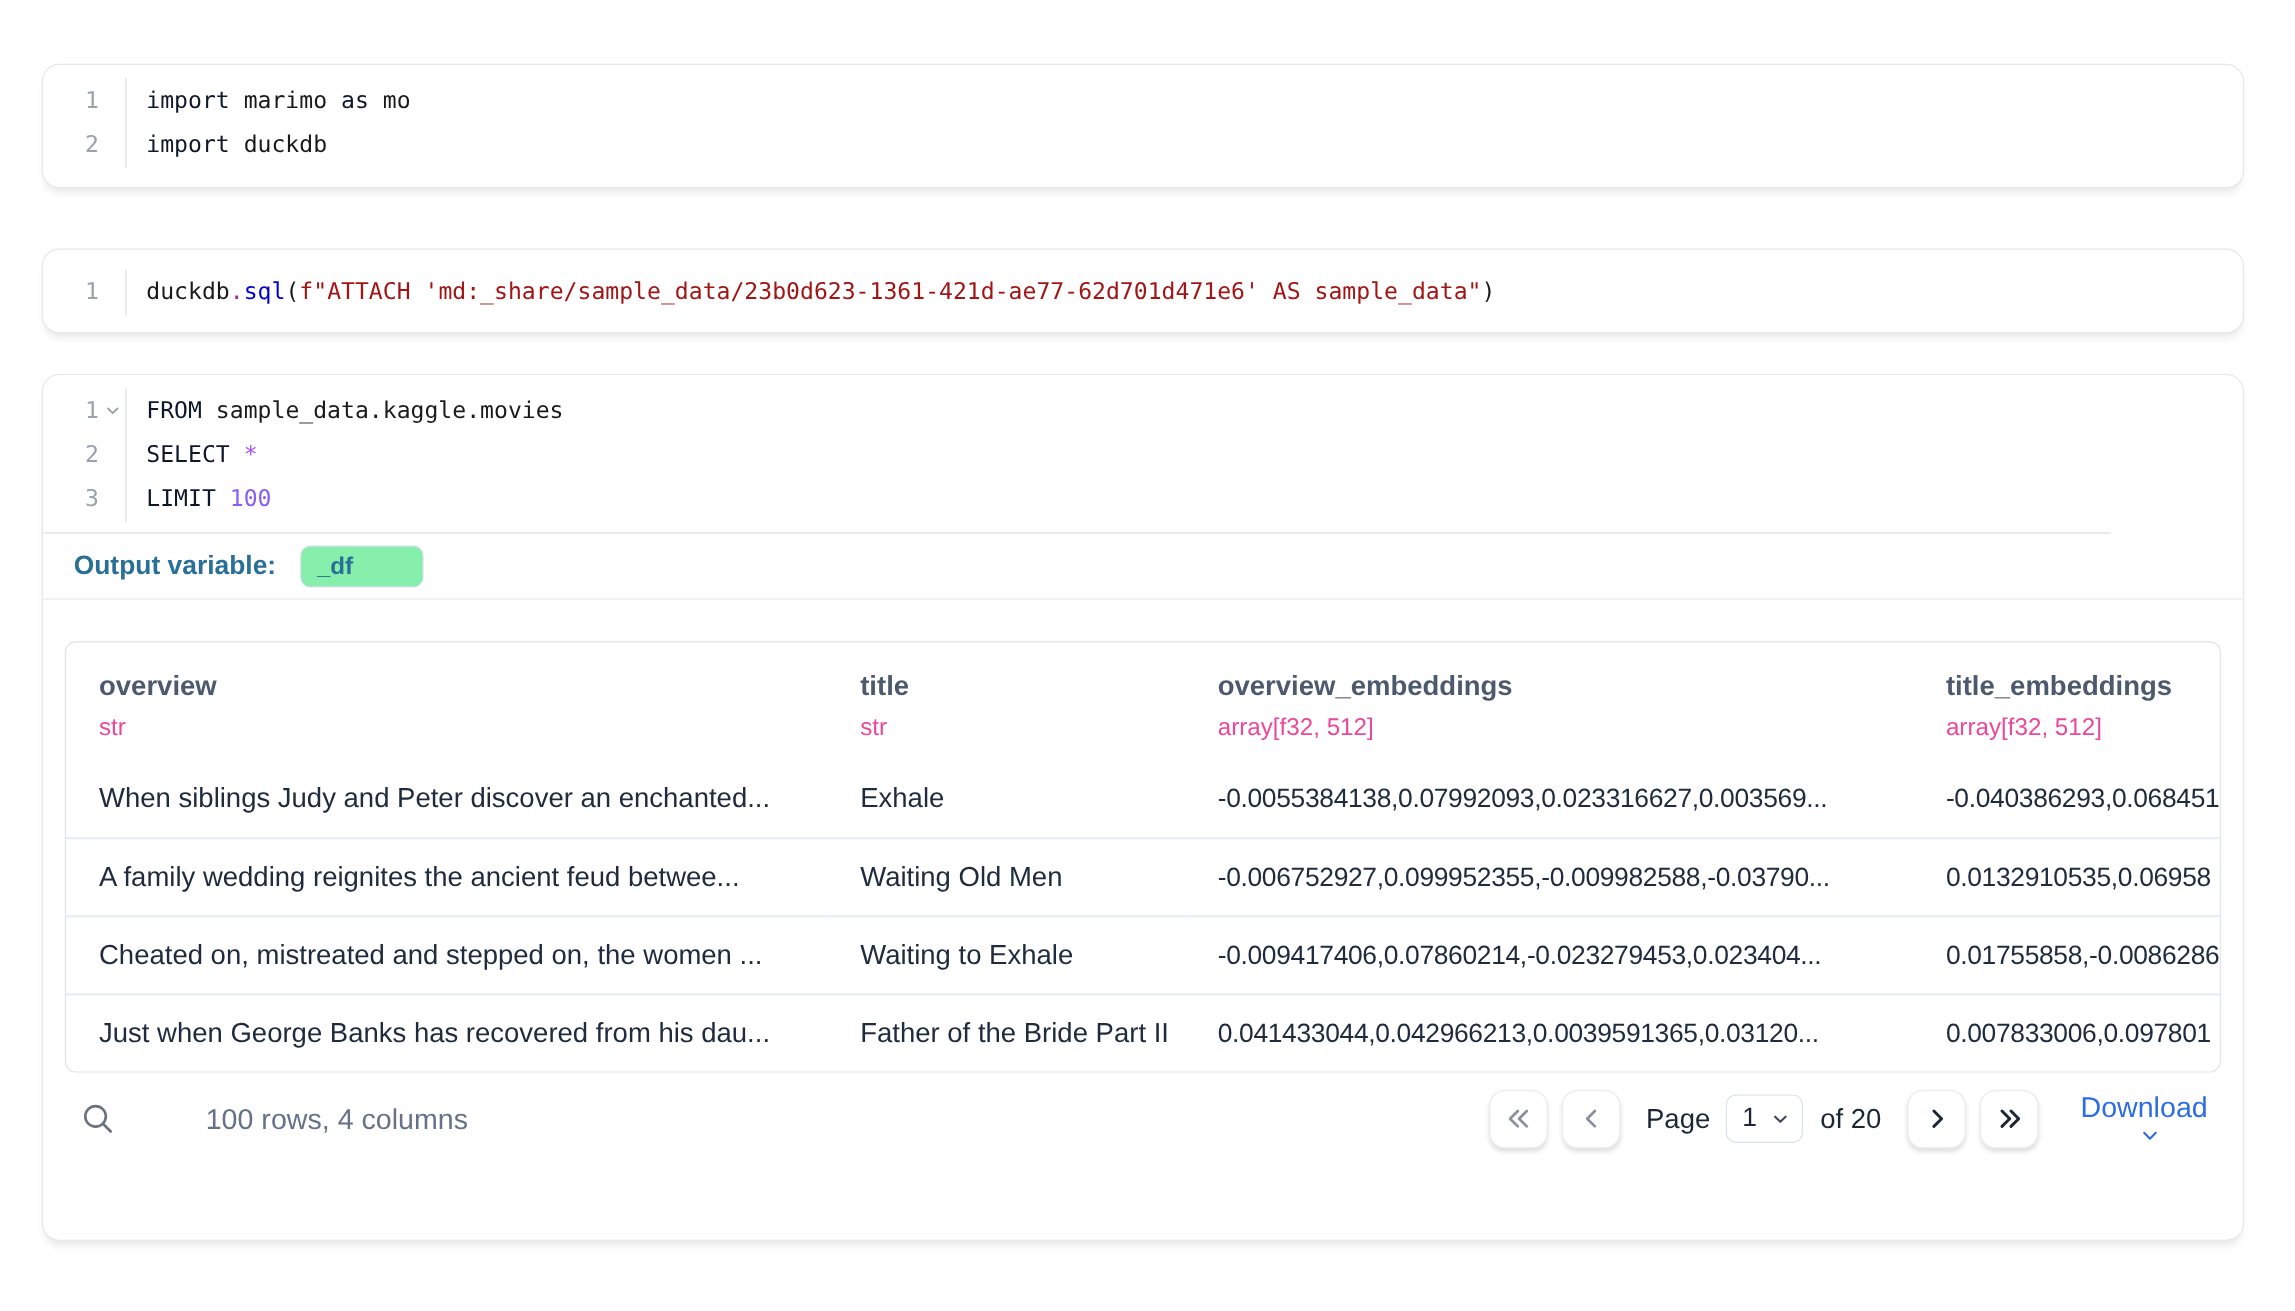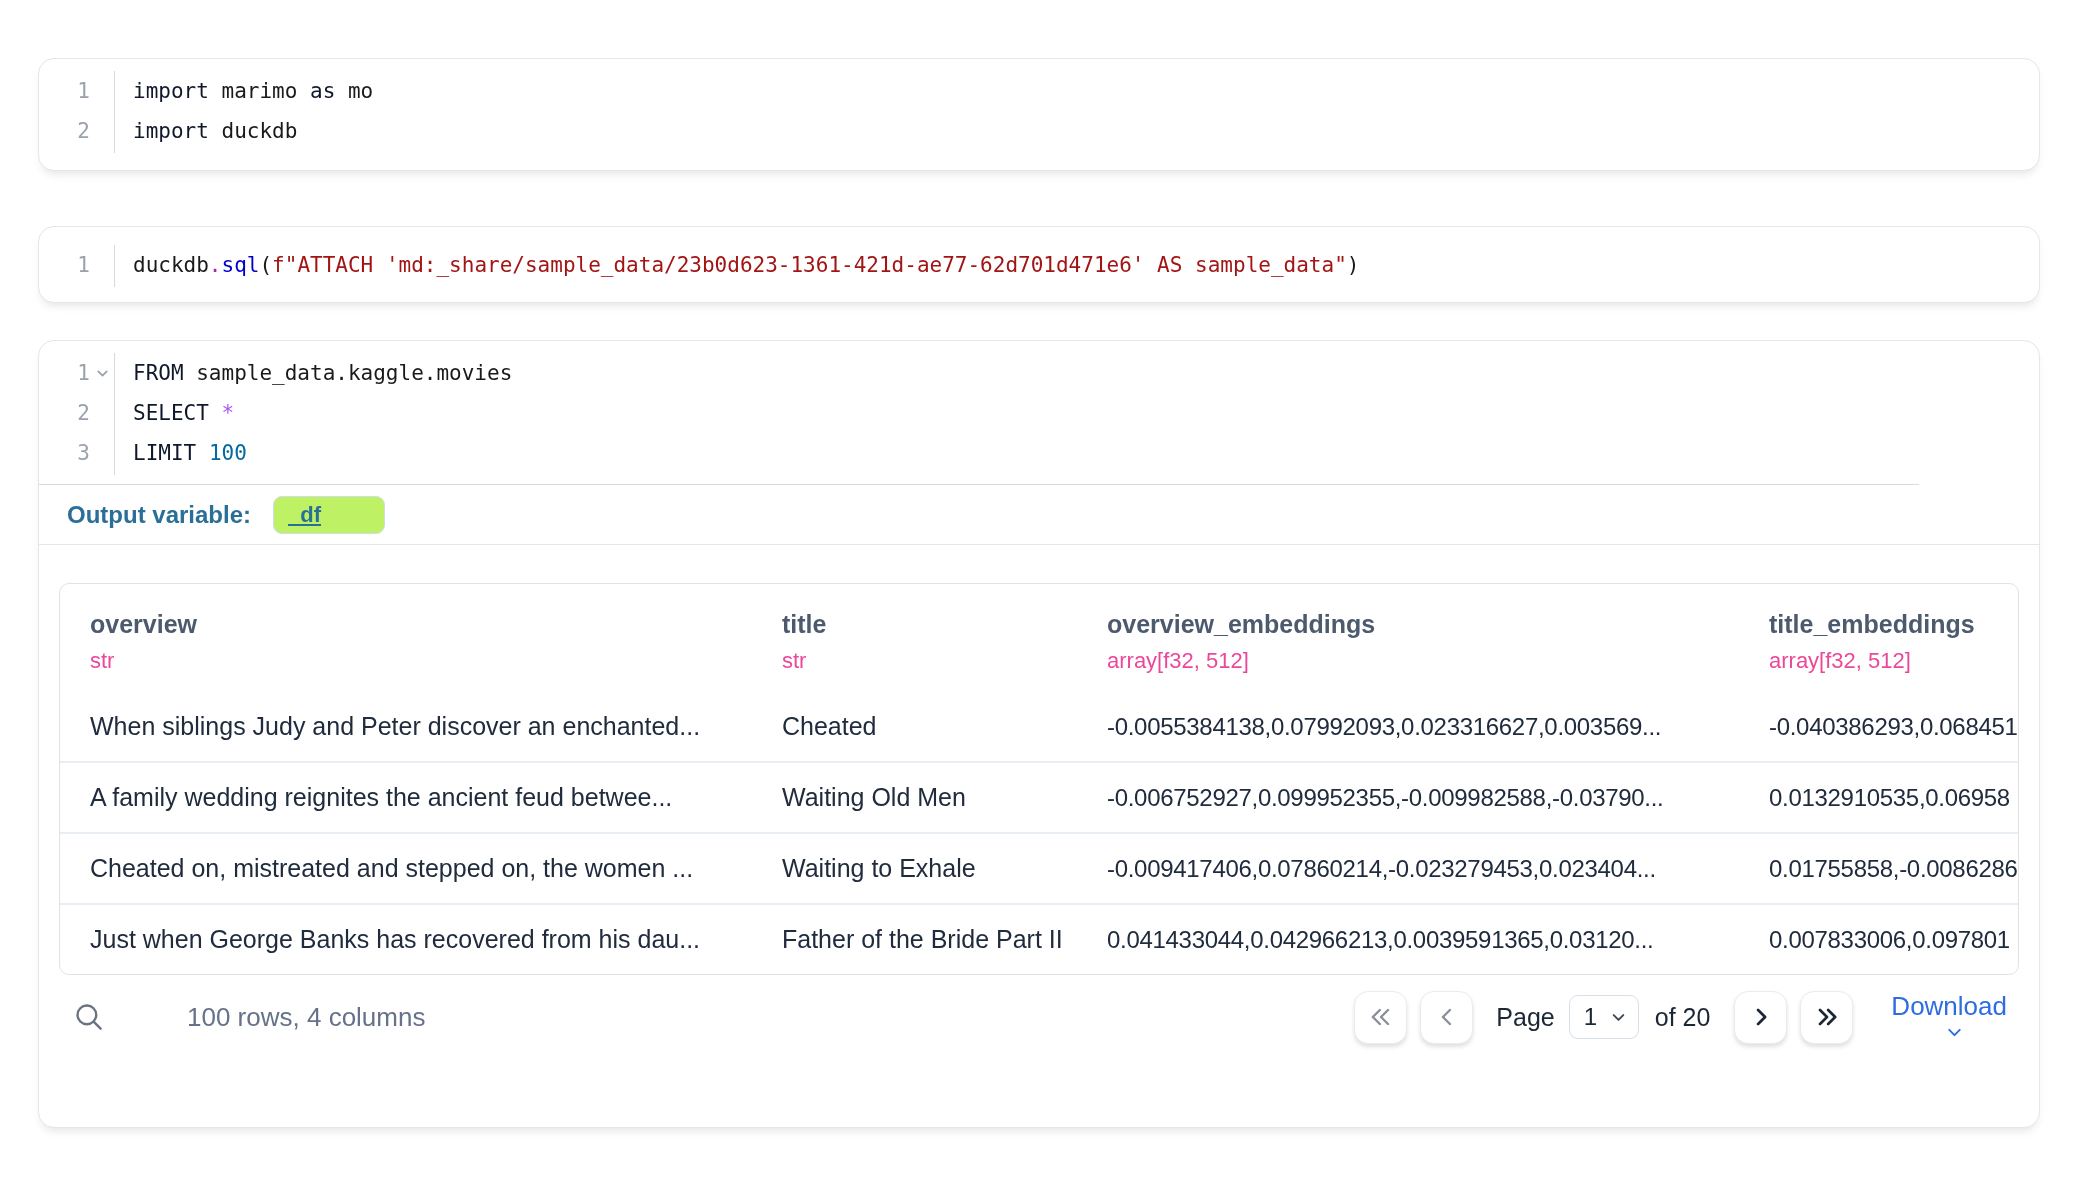--- a/index.html
+++ b/index.html
@@ -18,31 +18,31 @@
   .gutter { width:76px; flex:none; border-right:1.5px solid #d6d9de; padding-bottom:2px; }
   .gutter-line { height:40px; display:flex; align-items:center; justify-content:flex-end; color:#9aa2ad; }
   .gnum { text-align:right; }
   .fold-slot { width:24px; height:40px; display:flex; align-items:center; justify-content:center; color:#9aa2ad; }
   .code-col { padding-left:18px; }
   .code-line { height:40px; line-height:40px; white-space:pre; color:#1a1a1a; }
   .tk-kw  { color:#0f172a; font-weight:normal; }
   .tk-pl  { color:#1a1a1a; }
   .tk-fn  { color:#0000cc; }
   .tk-str { color:#a31515; }
-  .tk-num { color:#0369a1;text-align:center; }
+  .tk-num { color:#8b5cf6;text-align:center; }
   .tk-op  { color:#a626a4; }
   .tk-star{ color:#a855f7; }
   
   .divider-code { border-top:1.5px solid #d8dbe0; width:94%; margin-top:9px; }
   .output-bar { height:60px; display:flex; align-items:center; padding:0 28px; border-bottom:1.5px solid #e4e7ea; }
   .ov-label { font-weight:bold; font-size:24px; color:#2a6f97; }
   .var-input {
     margin-left:22px; width:112px; height:38px; border:1.5px solid #cfdce8; border-radius:9px;
     font-family:"Liberation Sans", sans-serif; font-weight:bold; font-size:22px; color:#2a6f97;
-    padding:0 14px; outline:none; background:#bef264;text-decoration:underline;
+    padding:0 14px; outline:none; background:#86efac;
   }
   .bar-right { margin-left:auto; display:flex; align-items:center; }
   .checkbox { width:28px; height:28px; border:2.5px solid #6f7780; border-radius:7px; background:#fff; flex:none; }
   .hide-label { font-weight:bold; font-size:24px; color:#2a6f97; margin-left:16px; }
   .mini-divider { width:2px; height:40px; background:#d9dde2; margin:0 40px; }
   .lang-label { font-weight:bold; font-size:24px; color:#2a6f97; margin-right:60px; cursor:pointer; }
   
   .output-area { padding:38px 20px 0; }
   .data-table-wrap { border:1.5px solid #dfe3e9; border-radius:10px; overflow:hidden; }
   table { width:100%; border-collapse:collapse; table-layout:fixed; }
@@ -169,21 +169,21 @@
               </th>
               <th>
                 <div class="col-name">title_embeddings</div>
                 <div class="col-type">array[f32, 512]</div>
               </th>
             </tr>
           </thead>
         <tbody>
             <tr>
               <td>When siblings Judy and Peter discover an enchanted...</td>
-              <td>Cheated</td>
+              <td>Exhale</td>
               <td class="num">-0.0055384138,0.07992093,0.023316627,0.003569...</td>
               <td class="num">-0.040386293,0.068451</td>
             </tr>
             <tr>
               <td>A family wedding reignites the ancient feud betwee...</td>
               <td>Waiting Old Men</td>
               <td class="num">-0.006752927,0.099952355,-0.009982588,-0.03790...</td>
               <td class="num">0.0132910535,0.06958</td>
             </tr>
             <tr>

